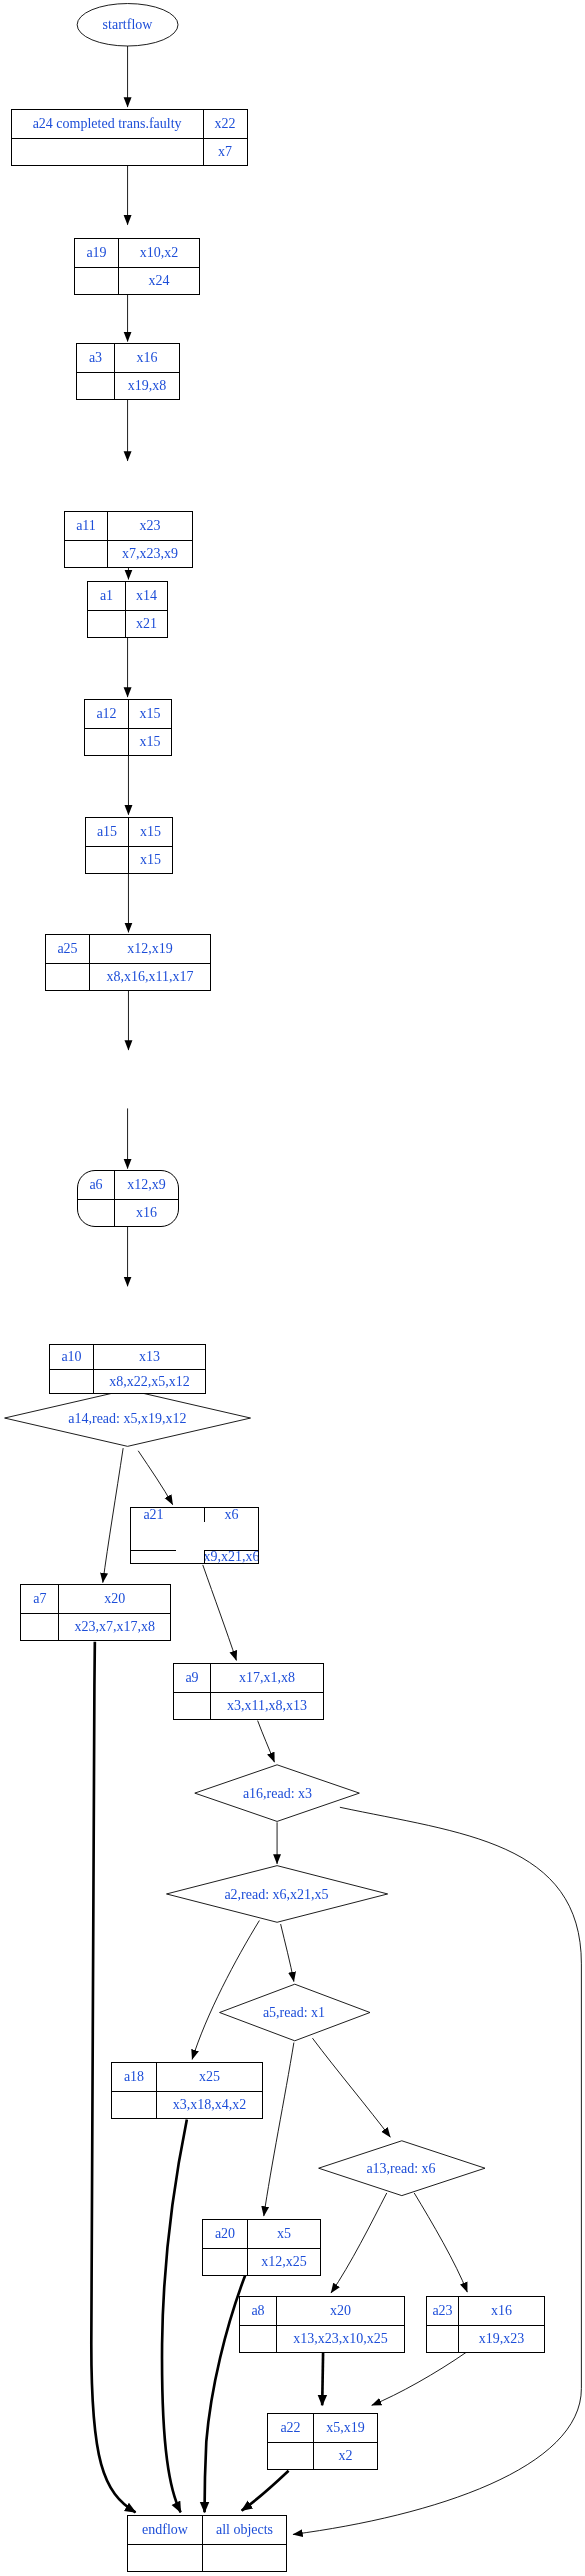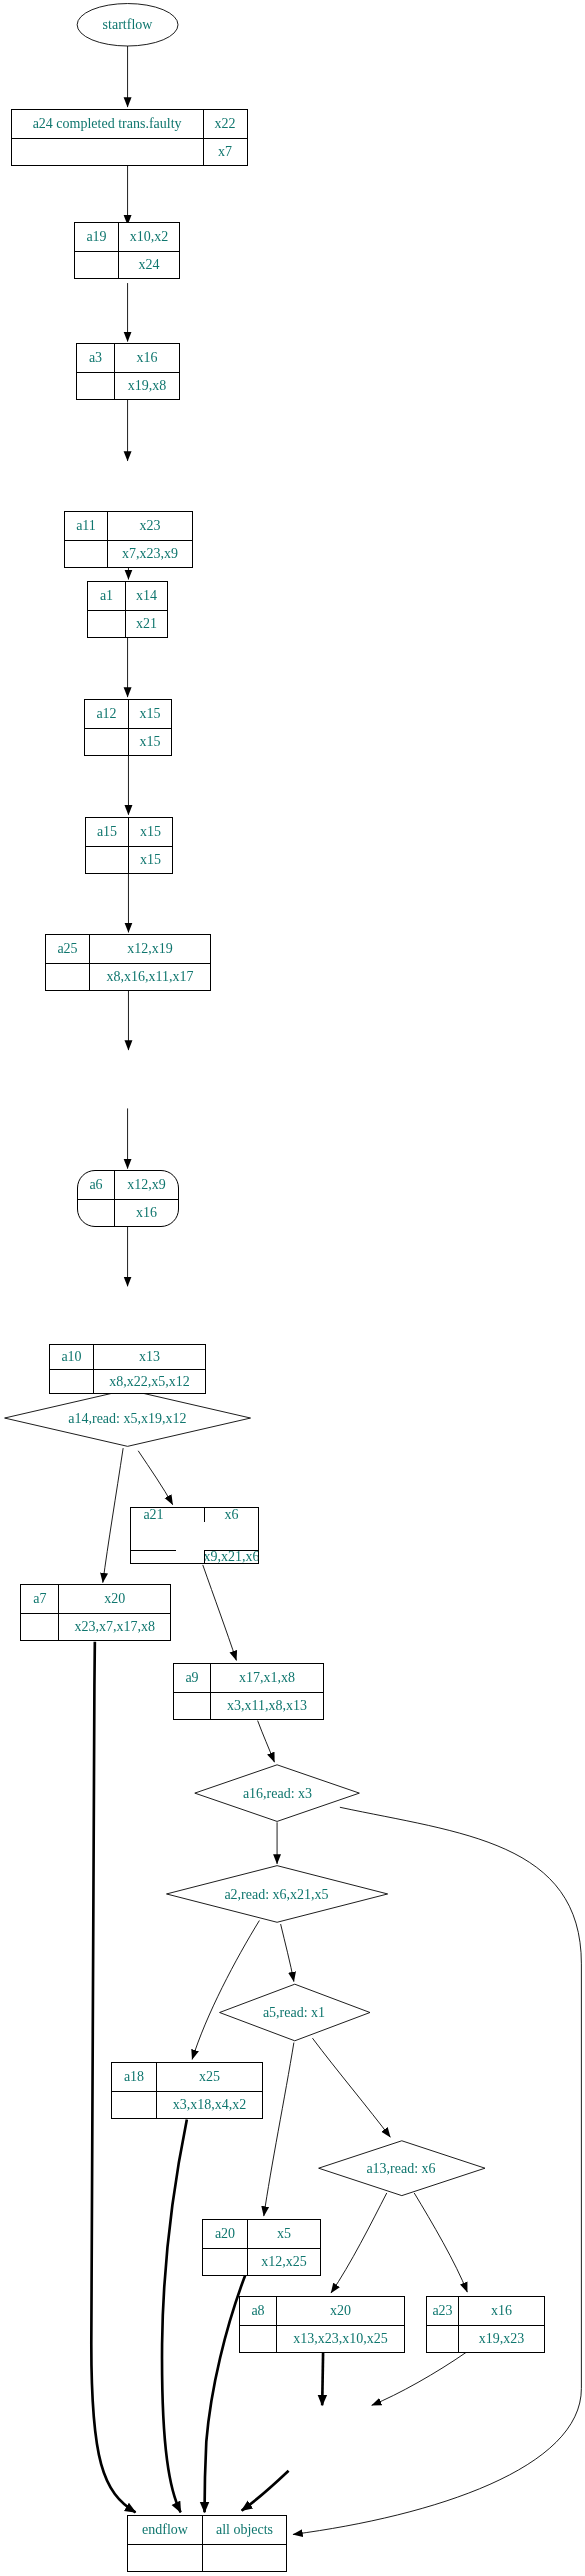--- a/index.html
+++ b/index.html
@@ -2,21 +2,21 @@
 <html style="font-size:14px"><head>
 <meta charset="utf-8">
 <style>
   html,body{margin:0;padding:0;background:#ffffff;}
   .canvas{
     position:relative;
     width:586px;height:2576px;
     background:#ffffff;
     font-family:"Liberation Serif", serif;
     font-size:14px;
-    color:#0f766e;
+    color:#1d4ed8;
   }
   svg.edges-layer{position:absolute;left:0;top:0;width:586px;height:2576px;}
   svg .edge{fill:none;stroke:#000;stroke-width:1;}
   svg .edge.bold{stroke-width:3;}
   svg .shape{fill:none;stroke:#000;stroke-width:1;}
   .record{
     position:absolute;
     display:grid;
     grid-template-rows:1fr 1fr;
     border:0.9px solid #000;
@@ -97,21 +97,21 @@
   <div class="shape-label" style="left:219px;top:1984px;width:150px;height:57px;">a5,read: x1</div>
   <div class="shape-label" style="left:318px;top:2141px;width:166px;height:55px;">a13,read: x6</div>
 
   <div class="record" style="left:10.6px;top:109px;width:237px;height:57px;grid-template-columns:191px 1fr;">
     <div class="cell c-name">a24 completed trans.faulty</div>
     <div class="cell c-prod">x22</div>
     <div class="cell c-blank"></div>
     <div class="cell c-cons">x7</div>
   </div>
 
-  <div class="record" style="left:74px;top:222px;width:106px;height:57px;grid-template-columns:43px 1fr;">
+  <div class="record" style="left:74px;top:238px;width:126px;height:57px;grid-template-columns:43px 1fr;">
     <div class="cell c-name">a19</div>
     <div class="cell c-prod">x10,x2</div>
     <div class="cell c-blank"></div>
     <div class="cell c-cons">x24</div>
   </div>
 
   <div class="record" style="left:76px;top:343px;width:104px;height:57px;grid-template-columns:37px 1fr;">
     <div class="cell c-name">a3</div>
     <div class="cell c-prod">x16</div>
     <div class="cell c-blank"></div>
@@ -210,20 +210,26 @@
     <div class="cell c-cons">x13,x23,x10,x25</div>
   </div>
 
   <div class="record" style="left:426px;top:2296px;width:119px;height:57px;grid-template-columns:31px 1fr;">
     <div class="cell c-name">a23</div>
     <div class="cell c-prod">x16</div>
     <div class="cell c-blank"></div>
     <div class="cell c-cons">x19,x23</div>
   </div>
 
+  <div class="record" style="left:267px;top:2413px;width:111px;height:57px;grid-template-columns:45px 1fr;">
+    <div class="cell c-name">a22</div>
+    <div class="cell c-prod">x5,x19</div>
+    <div class="cell c-blank"></div>
+    <div class="cell c-cons">x2</div>
+  </div>
 
   <div class="record" style="left:127px;top:2515px;width:160px;height:57px;grid-template-columns:74px 1fr;">
     <div class="cell c-name">endflow</div>
     <div class="cell c-prod">all objects</div>
     <div class="cell c-blank"></div>
     <div class="cell c-cons"></div>
   </div>
 
 </div>
 

